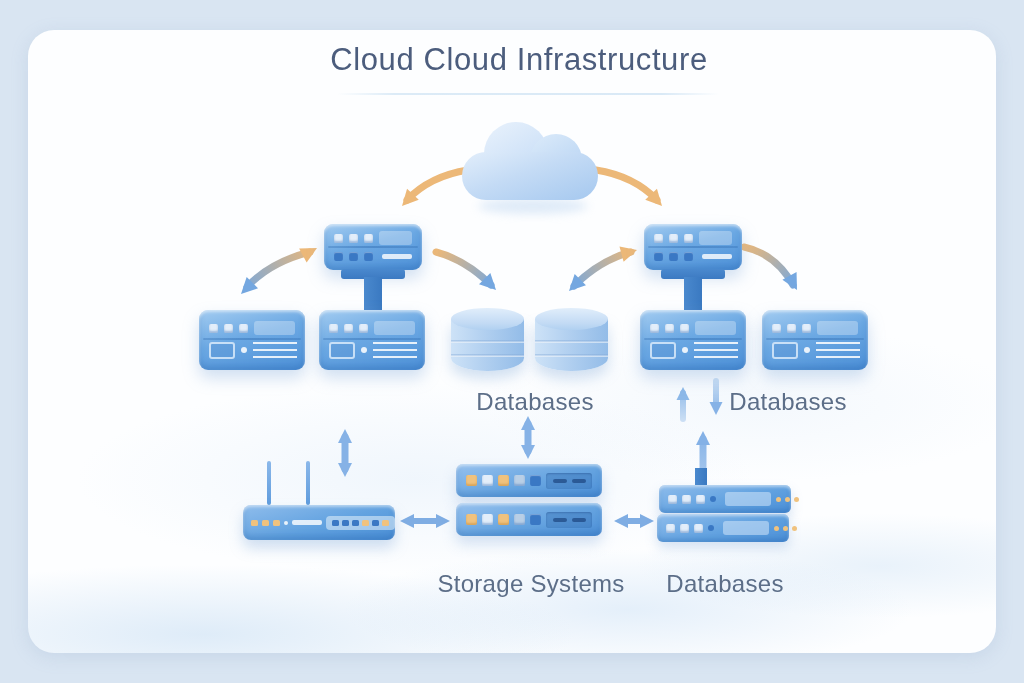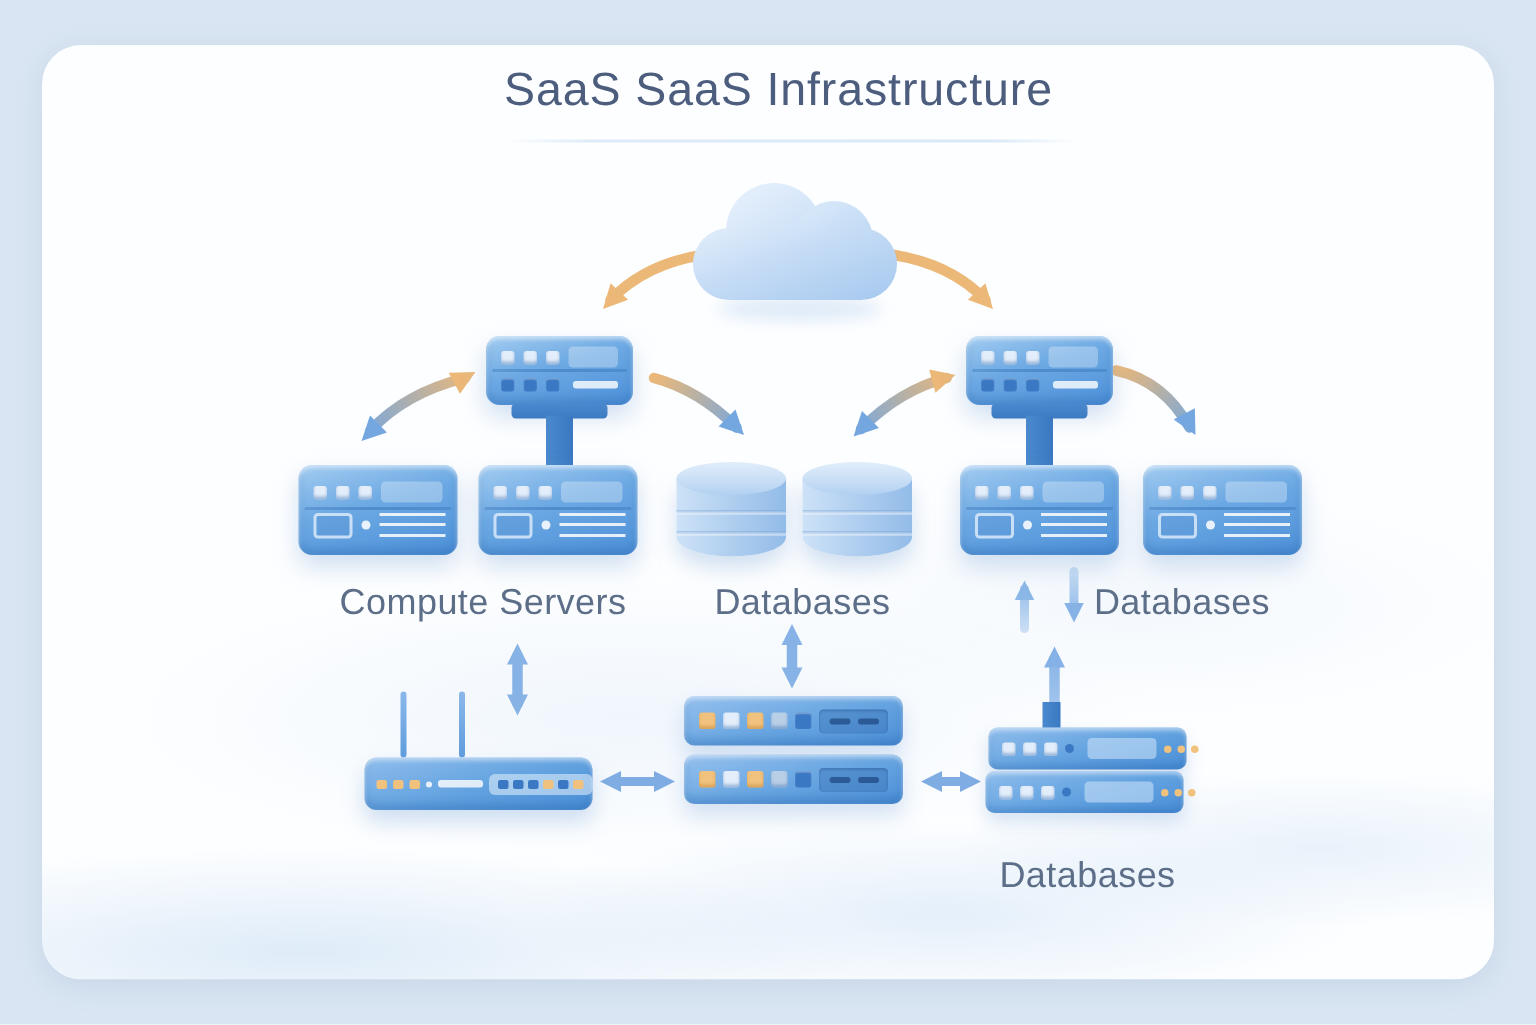--- a/index.html
+++ b/index.html
@@ -144,21 +144,21 @@
   .dbu .odots{margin-left:auto;display:flex;gap:4px;}
   .db-stem{position:absolute;width:12px;height:20px;background:linear-gradient(90deg,#4a89ce,#3a79c1);}
 </style>
 </head>
 <body>
 
 <div class="card"></div>
 
 <div class="stage">
 
-  <div class="title">SaaS SaaS Infrastructure</div>
+  <div class="title">Cloud Cloud Infrastructure</div>
   <div class="title-rule"></div>
 
   <svg class="arrows" width="1024" height="683" viewBox="0 0 1024 683">
     <defs>
       <linearGradient id="g3" gradientUnits="userSpaceOnUse" x1="316" y1="248" x2="240" y2="294">
         <stop offset="0" stop-color="#ecb878"></stop>
           <stop offset="1" stop-color="#74a7e0"></stop>
       </linearGradient>
       <linearGradient id="g4" gradientUnits="userSpaceOnUse" x1="436" y1="252" x2="495" y2="290">
         <stop offset="0" stop-color="#ecb878"></stop>
@@ -375,21 +375,20 @@
         </div>
       <div class="srv-div"></div>
       <div class="srv-row">
           <span class="port"></span>
           <span class="dot"></span>
           <span class="lines3" style="margin-left:auto;"></span>
         </div>
     </div>
   </div>
 
-  <div class="lbl" style="left:322px;top:388px;">Compute Servers</div>
   <div class="lbl" style="left:535px;top:388px;">Databases</div>
   <div class="lbl" style="left:788px;top:388px;">Databases</div>
 
   <div class="router" style="left:243px;top:461px;">
     <div class="antenna" style="left:24px;top:0;"></div>
     <div class="antenna" style="left:63px;top:0;"></div>
     <div class="router-body" style="margin-top:44px;">
       <span class="mini orange"></span>
         <span class="mini orange"></span>
         <span class="mini orange"></span>
@@ -448,15 +447,16 @@
       <span class="chip"></span>
       <span class="dot" style="background:#3a78c4;"></span>
     <div class="mid-panel"></div>
     <div class="odots">
         <span class="dot orange"></span>
         <span class="dot orange"></span>
         <span class="dot orange"></span>
       </div>
   </div>
 
+  <div class="lbl" style="left:531px;top:570px;">Storage Systems</div>
   <div class="lbl" style="left:725px;top:570px;">Databases</div>
 
 </div>
 
 </body></html>

